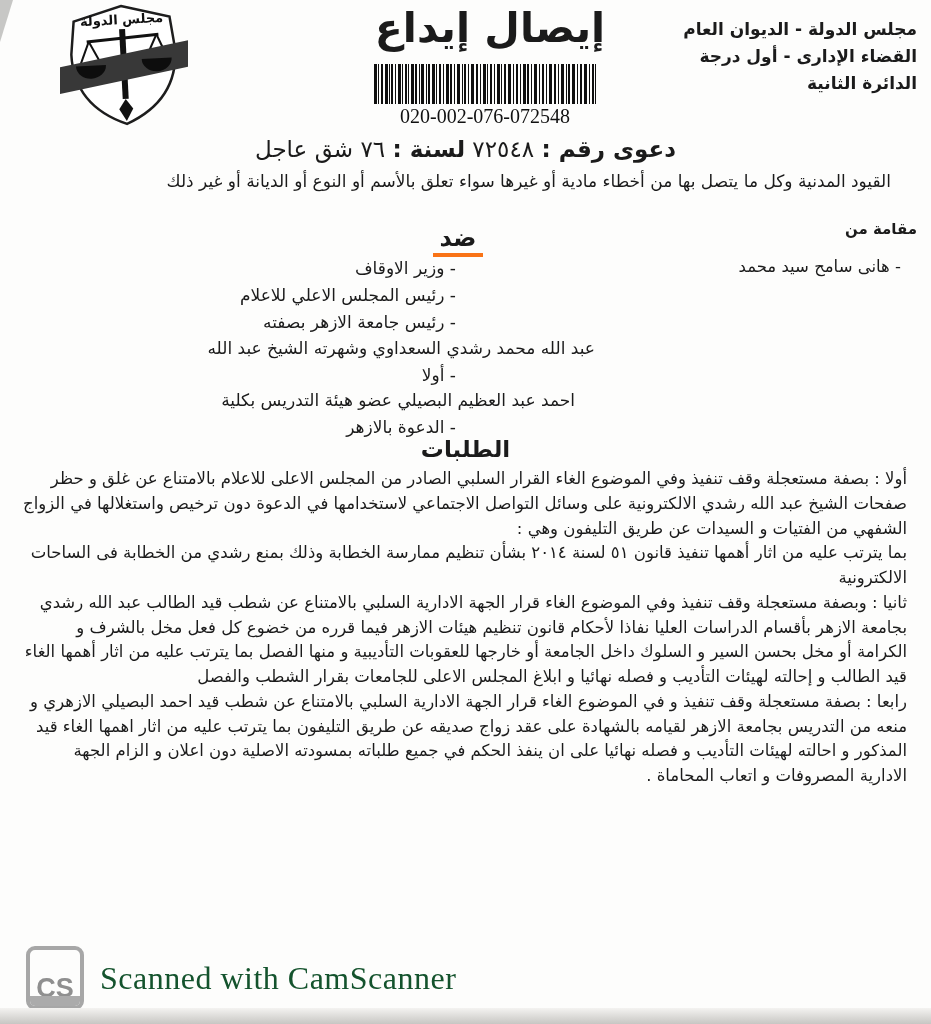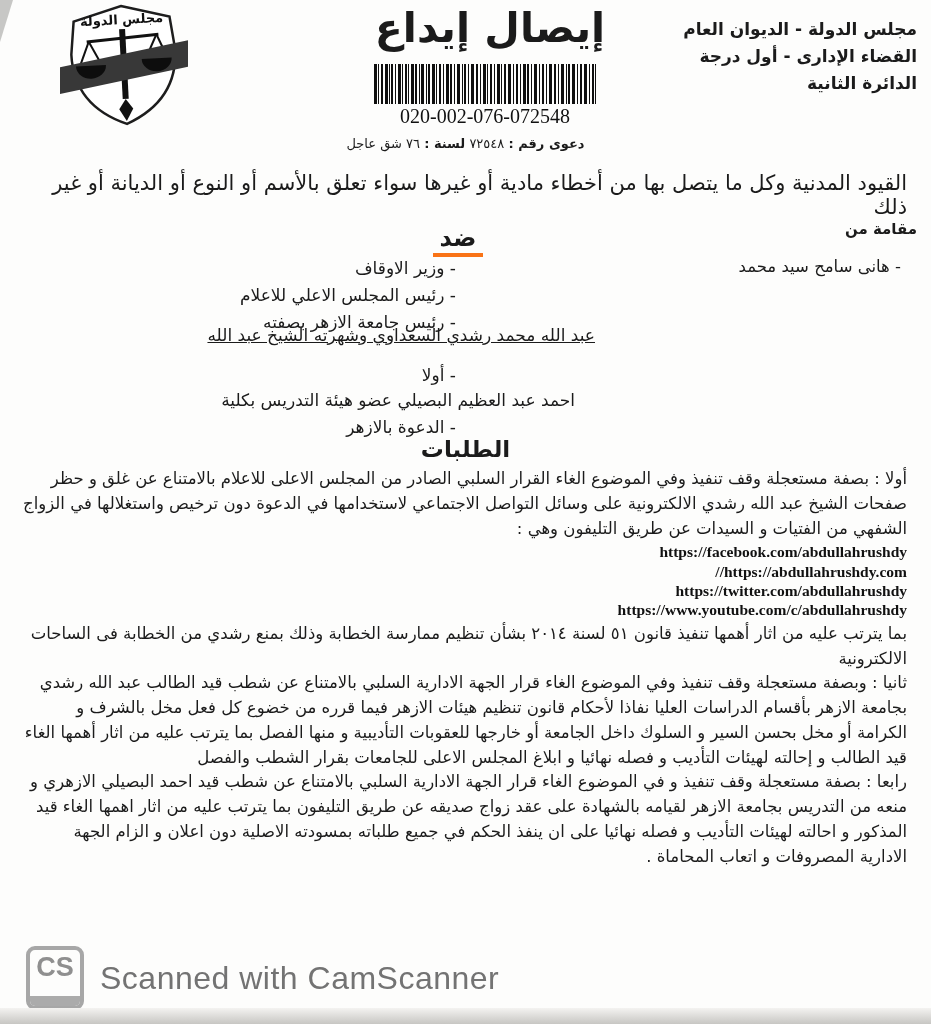--- a/index.html
+++ b/index.html
@@ -11,47 +11,47 @@
         background:linear-gradient(180deg,#f4f3f1 0%,#d9d8d5 60%,#c7c6c3 100%);}
   .court{position:absolute;top:16px;right:14px;direction:rtl;text-align:right;
         font-weight:bold;font-size:17px;line-height:1.6;}
   .emblem{position:absolute;top:2px;left:60px;width:128px;height:128px;}
   .title{position:absolute;top:4px;left:330px;width:320px;text-align:center;direction:rtl;
         font-size:41px;font-weight:bold;letter-spacing:1px;}
   .barcode-wrap{position:absolute;top:64px;left:372px;width:226px;text-align:center;}
   .barcode-wrap svg{display:block;width:222px;height:40px;margin:0 auto;}
   .barcode-num{font-family:"Liberation Serif",serif;font-size:20px;margin-top:1px;color:#111;}
   .case-line{position:absolute;top:136px;left:0;right:0;text-align:center;direction:rtl;
-        font-size:13px;}
+        font-size:23px;}
   .case-line b{font-weight:bold;}
-  .subject{position:absolute;top:171px;right:24px;left:20px;direction:rtl;text-align:right;
-        font-size:21px;}
+  .subject{position:absolute;top:171px;right:40px;left:20px;direction:rtl;text-align:right;
+        font-size:17px;}
   .plaintiff-h{position:absolute;top:220px;right:14px;direction:rtl;font-size:15px;font-weight:bold;}
   .plaintiff-name{position:absolute;top:257px;right:30px;direction:rtl;font-size:16.5px;}
   .vs-h{position:absolute;top:224px;left:408px;width:100px;text-align:center;direction:rtl;
         font-size:24px;font-weight:bold;}
   .vs-h span{display:inline-block;padding:0 6px 1px 6px;border-bottom:4px solid #f97316;}
   .dline{position:absolute;direction:rtl;text-align:right;font-size:17px;white-space:nowrap;}
   .d1{top:258px;right:475px;} .d2{top:285px;right:475px;} .d3{top:312px;right:475px;}
-  .d4{top:325px;right:336px;text-decoration:underline;} .d5{top:365px;right:475px;} .d6{top:390px;right:356px;}
+  .d4{top:338px;right:336px;} .d5{top:365px;right:475px;} .d6{top:390px;right:356px;}
   .d7{top:417px;right:475px;margin-left:44px;}
   .req-h{position:absolute;top:436px;left:0;right:0;text-align:center;direction:rtl;
         font-size:23px;font-weight:bold;}
   .body{position:absolute;top:467px;right:24px;left:22px;direction:rtl;text-align:right;
         font-size:16.5px;line-height:1.5;}
   .body p{margin:0;}
   .urls{direction:ltr;text-align:right;font-family:"Liberation Serif",serif;
         font-size:15.5px;font-weight:bold;line-height:1.25;margin:1px 0 2px 0;color:#111;}
   .footer{position:absolute;left:26px;top:946px;display:flex;align-items:center;gap:16px;}
   .cs-badge{position:relative;width:50px;height:56px;border:4px solid #a7a7a7;border-radius:9px;
-        display:flex;align-items:flex-start;justify-content:center;overflow:hidden;background:transparent;}
+        display:flex;align-items:flex-end;justify-content:center;overflow:hidden;background:transparent;}
   .cs-badge .cs-txt{font-family:"Liberation Sans",sans-serif;font-weight:bold;font-size:27px;
         color:#8f8f8f;line-height:1.3;}
   .cs-badge .cs-bar{position:absolute;bottom:0;left:0;right:0;height:10px;background:#ababab;}
-  .wm-text{font-family:Liberation Sans, sans-serif;font-size:32px;color:#737373;letter-spacing:.5px;}
+  .wm-text{font-family:Liberation Serif, serif;font-size:32px;color:#14532d;letter-spacing:.5px;}
 </style>
 </head>
 <body>
 
 <div class="page">
 
   <div class="corner-shadow"></div>
 
   <div class="court">
     <div>مجلس الدولة - الديوان العام</div>
@@ -170,26 +170,20 @@
   <div class="dline d3">- رئيس جامعة الازهر بصفته</div>
   <div class="dline d4">عبد الله محمد رشدي السعداوي وشهرته الشيخ عبد الله</div>
   <div class="dline d5">- أولا</div>
   <div class="dline d6">احمد عبد العظيم البصيلي عضو هيئة التدريس بكلية</div>
   <div class="dline d7">- الدعوة بالازهر</div>
 
   <div class="req-h">الطلبات</div>
 
   <div class="body">
     <p>أولا : بصفة مستعجلة وقف تنفيذ وفي الموضوع الغاء القرار السلبي الصادر من المجلس الاعلى للاعلام بالامتناع عن غلق و حظر صفحات الشيخ عبد الله رشدي الالكترونية على وسائل التواصل الاجتماعي لاستخدامها في الدعوة دون ترخيص واستغلالها في الزواج الشفهي من الفتيات و السيدات عن طريق التليفون وهي :</p>
-    <div class="urls">
-      <div>https://facebook.com/abdullahrushdy</div>
-      <div>//https://abdullahrushdy.com</div>
-      <div>https://twitter.com/abdullahrushdy</div>
-      <div>https://www.youtube.com/c/abdullahrushdy</div>
-    </div>
     <p>بما يترتب عليه من اثار أهمها تنفيذ قانون ٥١ لسنة ٢٠١٤ بشأن تنظيم ممارسة الخطابة وذلك بمنع رشدي من الخطابة فى الساحات الالكترونية</p>
     <p>ثانيا : وبصفة مستعجلة وقف تنفيذ وفي الموضوع الغاء قرار الجهة الادارية السلبي بالامتناع عن شطب قيد الطالب عبد الله رشدي بجامعة الازهر بأقسام الدراسات العليا نفاذا لأحكام قانون تنظيم هيئات الازهر فيما قرره من خضوع كل فعل مخل بالشرف و الكرامة أو مخل بحسن السير و السلوك داخل الجامعة أو خارجها للعقوبات التأديبية و منها الفصل بما يترتب عليه من اثار أهمها الغاء قيد الطالب و إحالته لهيئات التأديب و فصله نهائيا و ابلاغ المجلس الاعلى للجامعات بقرار الشطب والفصل</p>
     <p>رابعا : بصفة مستعجلة وقف تنفيذ و في الموضوع الغاء قرار الجهة الادارية السلبي بالامتناع عن شطب قيد احمد البصيلي الازهري و منعه من التدريس بجامعة الازهر لقيامه بالشهادة على عقد زواج صديقه عن طريق التليفون بما يترتب عليه من اثار اهمها الغاء قيد المذكور و احالته لهيئات التأديب و فصله نهائيا على ان ينفذ الحكم في جميع طلباته بمسودته الاصلية دون اعلان و الزام الجهة الادارية المصروفات و اتعاب المحاماة .</p>
   </div>
 
   <div class="footer">
     <div class="cs-badge">
       <span class="cs-txt">CS</span>
       <span class="cs-bar"></span>
     </div>

